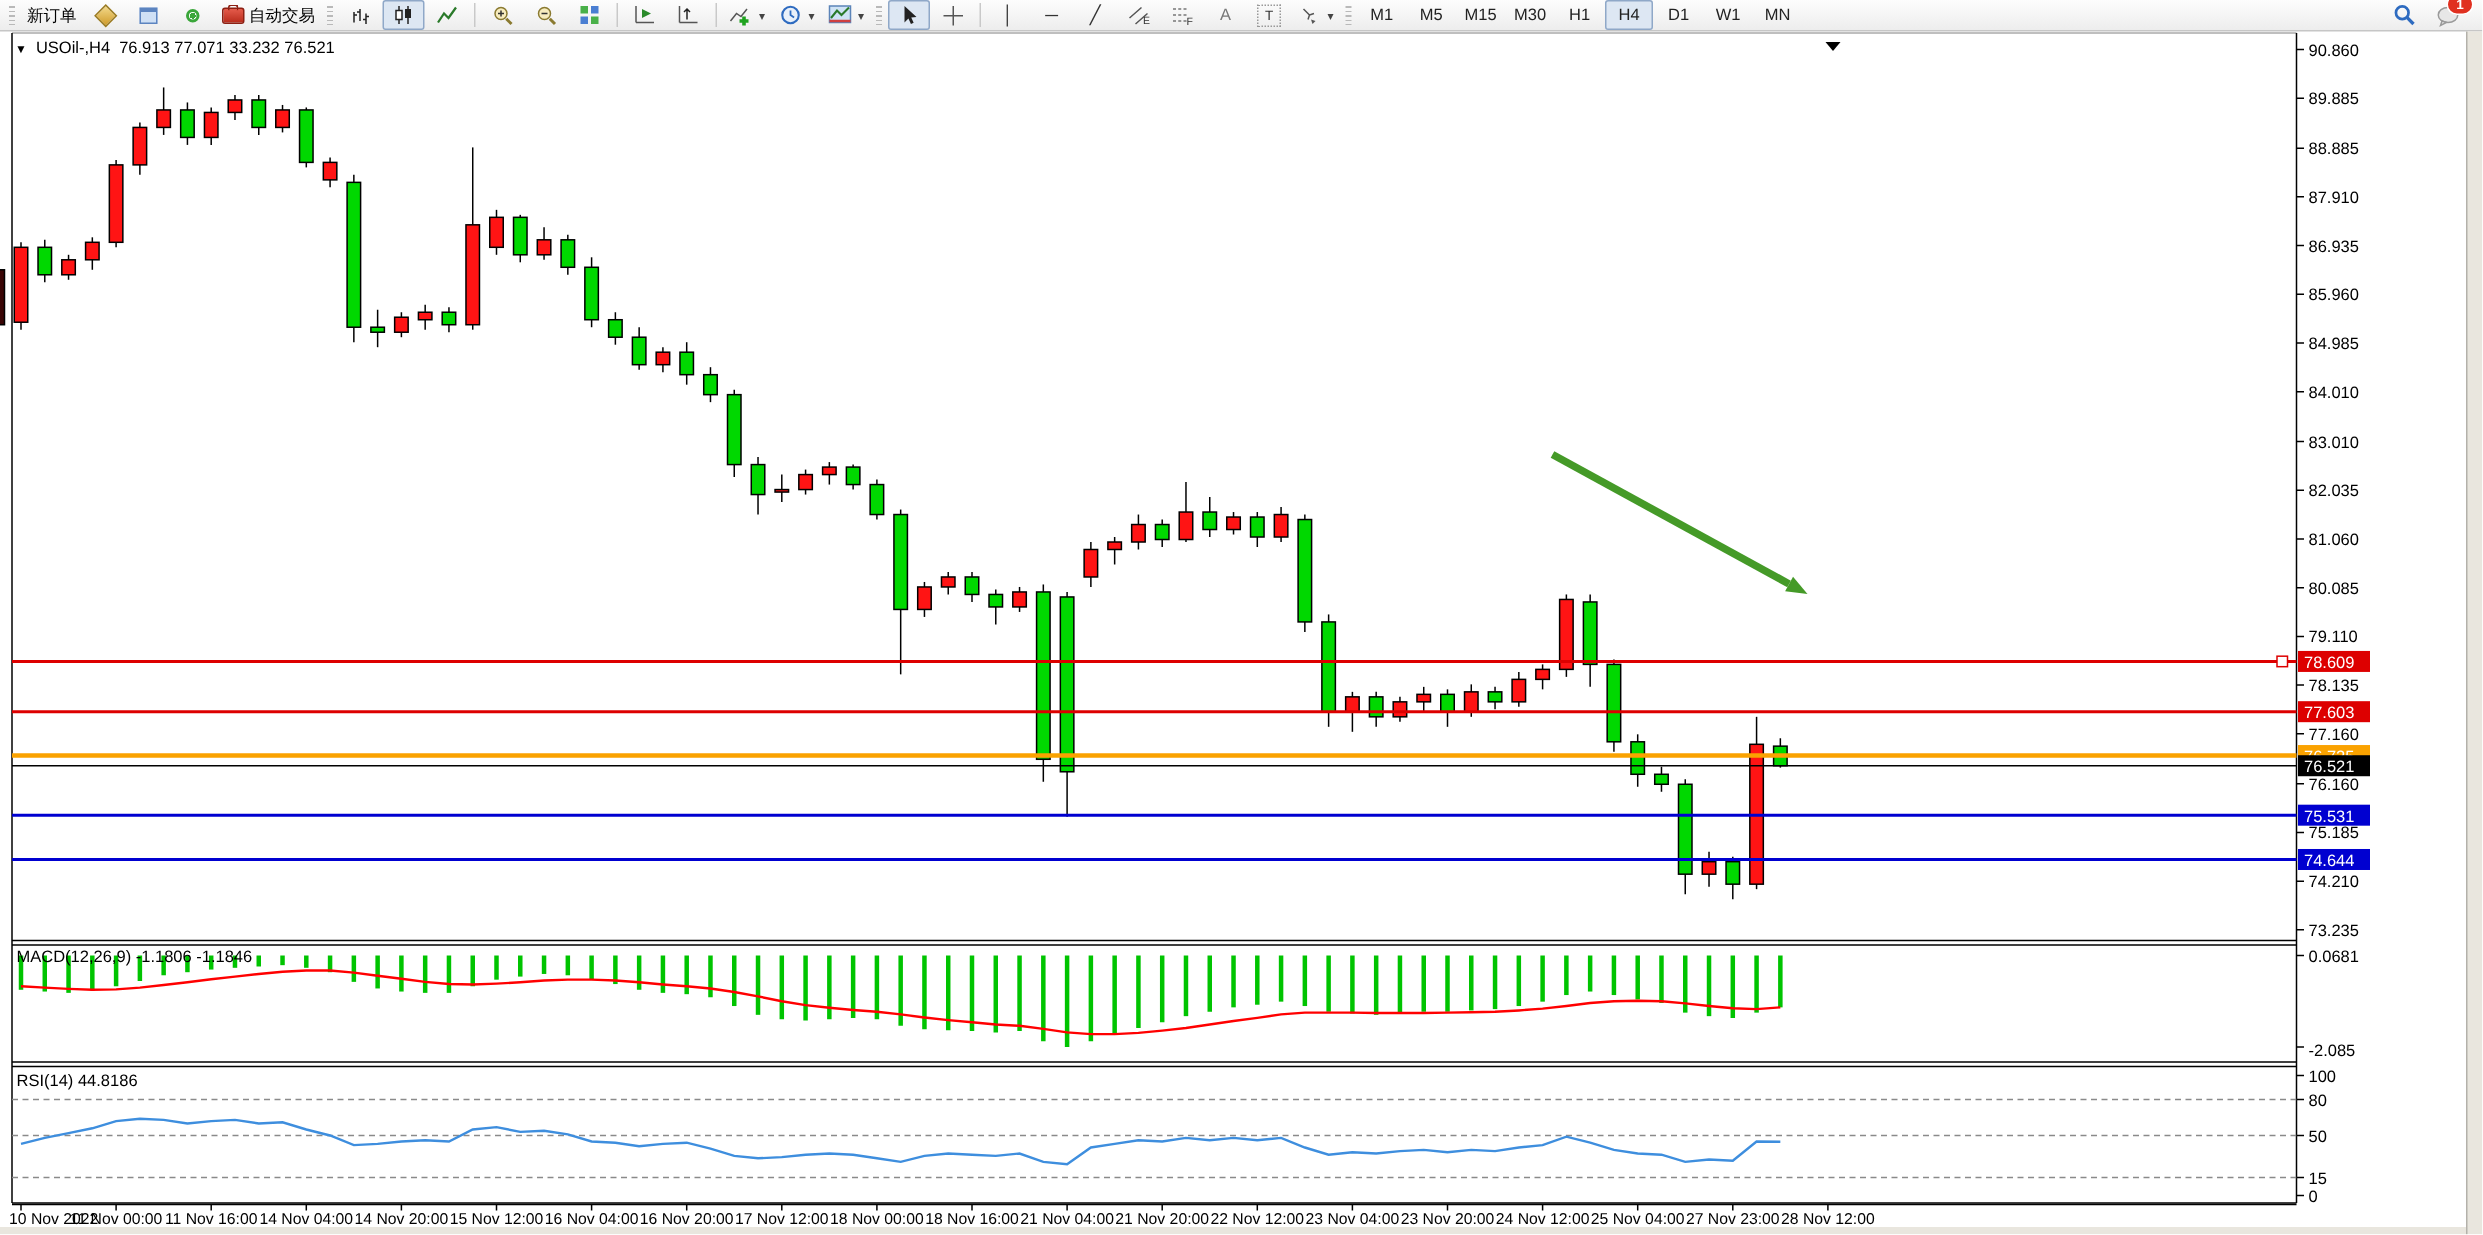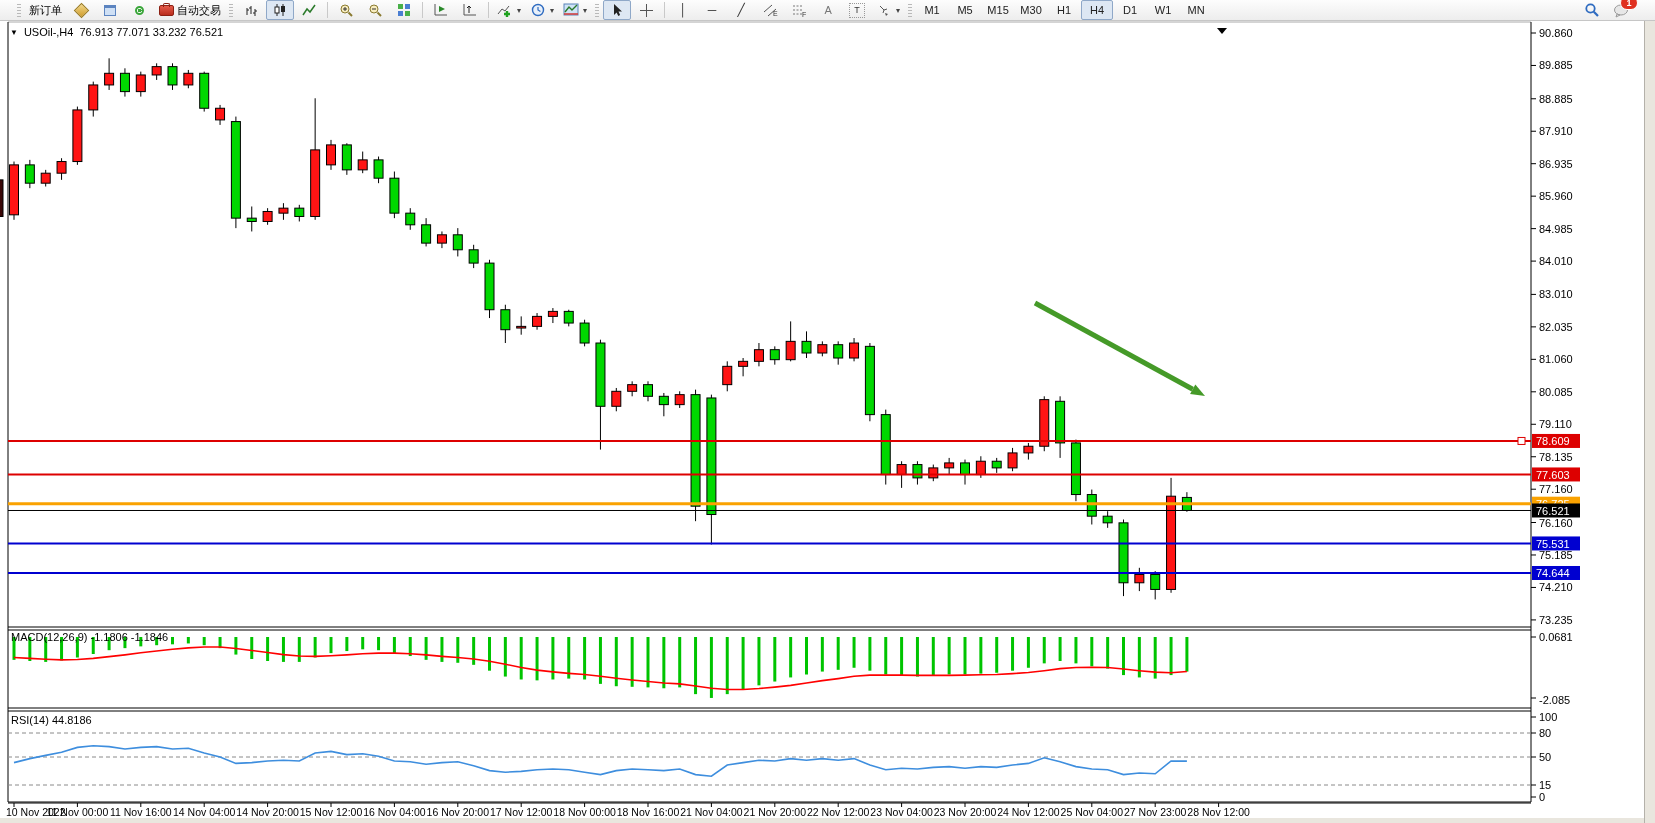--- a/index.html
+++ b/index.html
@@ -1,20 +1,20 @@
 <!DOCTYPE html>
 <html><head>
 <meta charset="utf-8">
 <style>
   html,body{margin:0;padding:0;background:#fff;}
   #app{position:relative;width:1655px;height:823px;overflow:hidden;background:#fff;
        font-family:"Liberation Sans",sans-serif;font-size:11px;color:#000;}
   
   .toolbar{position:absolute;left:0;top:0;width:1655px;height:21px;box-sizing:border-box;
-           display:flex;align-items:center;gap:1px;padding:0 14px;
+           display:flex;align-items:center;gap:1px;padding:0 3px;
            background:linear-gradient(#fdfdfd,#ededed);border-bottom:1px solid #c6c6c6;}
   .tbtn{height:18px;min-width:20px;display:inline-flex;align-items:center;justify-content:center;
         gap:3px;padding:0 3px;border:1px solid transparent;border-radius:2px;cursor:default;
         font-size:11px;white-space:nowrap;}
   .tbtn.pressed{border-color:#8fa8c8;background:#dde7f3;}
   .sep{width:1px;height:16px;background:#c9c9c9;margin:0 3px;flex:none;}
   .grip{width:4px;height:14px;margin:0 3px;flex:none;
         background:repeating-linear-gradient(0deg,#b9b9b9 0 1px,transparent 1px 3px);}
   .caret{font-size:8px;color:#444;margin-left:1px;}
   .tf{min-width:24px;justify-content:center;color:#222;text-align:right;}

